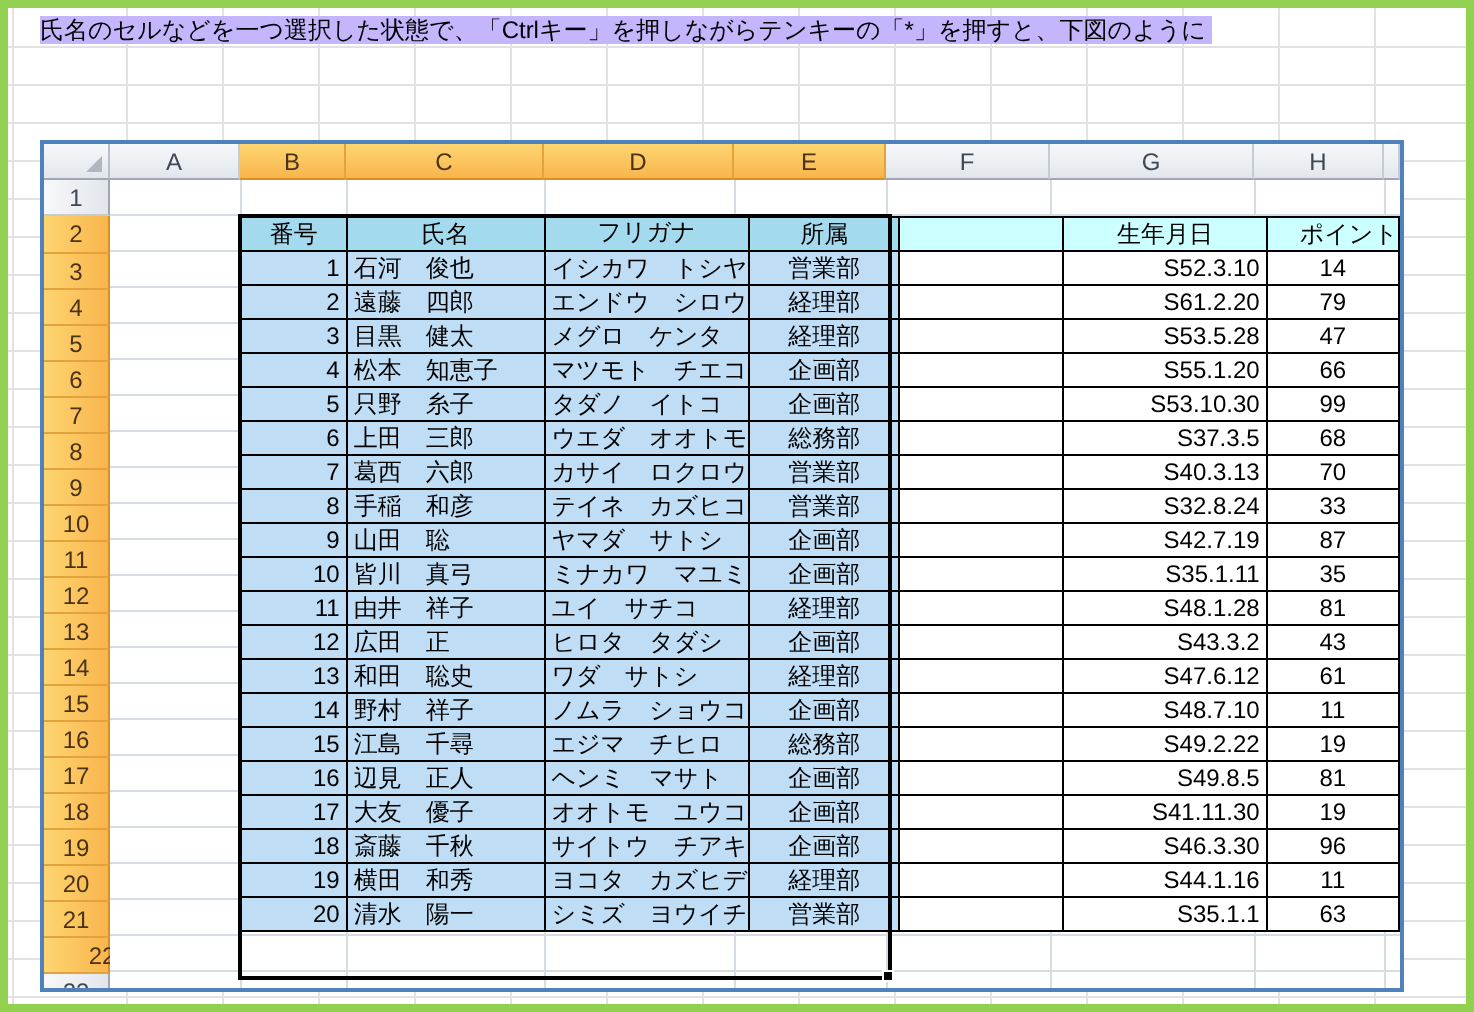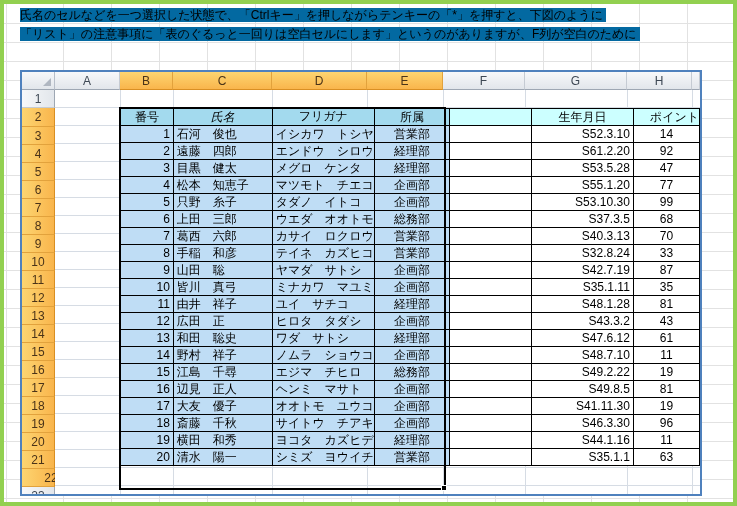--- a/index.html
+++ b/index.html
@@ -27,21 +27,21 @@
   .parent-grid{
     position:absolute;inset:4px;
     background-image:
       repeating-linear-gradient(to bottom, transparent 0 18px, var(--grid-outer) 18px 19px),
       repeating-linear-gradient(to right, transparent 0 47px, var(--grid-outer) 47px 48px);
     background-position:0 1px, 12px 0;
   }
   
   .desc{position:absolute;left:20px;top:6px;z-index:5;}
   .desc .line{display:block;height:19px;line-height:19px;font-size:12px;color:#000;white-space:nowrap;}
-  .desc .line span{background:#0369a1;padding-right:3px;}
+  .desc .line span{background:#c4b5fd;padding-right:3px;}
   
   .window{
     position:absolute;left:20px;top:70px;width:682px;height:426px;
     border:2px solid var(--win-blue);background:#fff;z-index:10;
   }
   
   .col-headers{position:absolute;left:0;top:0;height:18px;width:678px;display:flex;}
   .corner{
     width:33px;height:18px;flex:none;position:relative;
     background:linear-gradient(var(--hdr-gray-top),var(--hdr-gray-bot));
@@ -103,21 +103,20 @@
     background:#000;border:1px solid #fff;z-index:4;
   }
 </style>
 </head>
 <body>
 
 <div class="parent-grid"></div>
 
 <div class="desc">
   <span class="line"><span>氏名のセルなどを一つ選択した状態で、「Ctrlキー」を押しながらテンキーの「*」を押すと、下図のように</span></span>
-  <span class="line"><span>「リスト」の注意事項に「表のぐるっと一回りは空白セルにします」というのがありますが、F列が空白のために</span></span>
 </div>
 
 <div class="window">
   <div class="col-headers">
     <div class="corner"></div>
 
   <div class="ch" style="width: 65px;">A</div>
       <div class="ch sel" style="width: 53px;">B</div>
       <div class="ch sel" style="width: 99px;">C</div>
       <div class="ch sel" style="width: 95px;">D</div>
@@ -162,21 +161,21 @@
       <div class="rh sel" style="height: 18px;">20</div>
       <div class="rh sel" style="height: 18px;">21</div>
       <div class="rh sel" style="height: 18px; padding-left: 26px;">22</div>
       <div class="rh" style="height: 18px;">23</div>
     </div>
   <div class="table-wrap">
     <table>
       <thead>
           <tr>
             <th class="hsel" style="width: 53px;">番号</th>
-            <th class="hsel" style="width: 99px; font-style: italic;">氏名</th>
+            <th class="hsel" style="width: 99px;">氏名</th>
             <th class="hsel" style="width: 95px; font-family: Liberation Mono, monospace;">フリガナ</th>
             <th class="hsel" style="width: 76px;">所属</th>
             <th class="hcyan" style="width: 82px;"></th>
             <th class="hcyan" style="width: 102px; margin-top: 43px;">生年月日</th>
             <th class="hcyan" style="width: 65px; padding-left: 16px;">ポイント</th>
           </tr>
         </thead>
       <tbody>
           <tr>
             <td class="num selblue">1</td>
@@ -187,39 +186,39 @@
             <td class="num">S52.3.10</td>
             <td class="ctr">14</td>
           </tr>
           <tr>
             <td class="num selblue">2</td>
             <td class="txt selblue">遠藤　四郎</td>
             <td class="txt selblue">エンドウ　シロウ</td>
             <td class="ctr selblue">経理部</td>
             <td class="ctr"></td>
             <td class="num">S61.2.20</td>
-            <td class="ctr">92</td>
+            <td class="ctr">79</td>
           </tr>
           <tr>
             <td class="num selblue">3</td>
             <td class="txt selblue">目黒　健太</td>
             <td class="txt selblue">メグロ　ケンタ</td>
             <td class="ctr selblue">経理部</td>
             <td class="ctr"></td>
             <td class="num">S53.5.28</td>
             <td class="ctr">47</td>
           </tr>
           <tr>
             <td class="num selblue">4</td>
             <td class="txt selblue">松本　知恵子</td>
             <td class="txt selblue">マツモト　チエコ</td>
             <td class="ctr selblue">企画部</td>
             <td class="ctr"></td>
             <td class="num">S55.1.20</td>
-            <td class="ctr">77</td>
+            <td class="ctr">66</td>
           </tr>
           <tr>
             <td class="num selblue">5</td>
             <td class="txt selblue">只野　糸子</td>
             <td class="txt selblue">タダノ　イトコ</td>
             <td class="ctr selblue">企画部</td>
             <td class="ctr"></td>
             <td class="num">S53.10.30</td>
             <td class="ctr">99</td>
           </tr>

